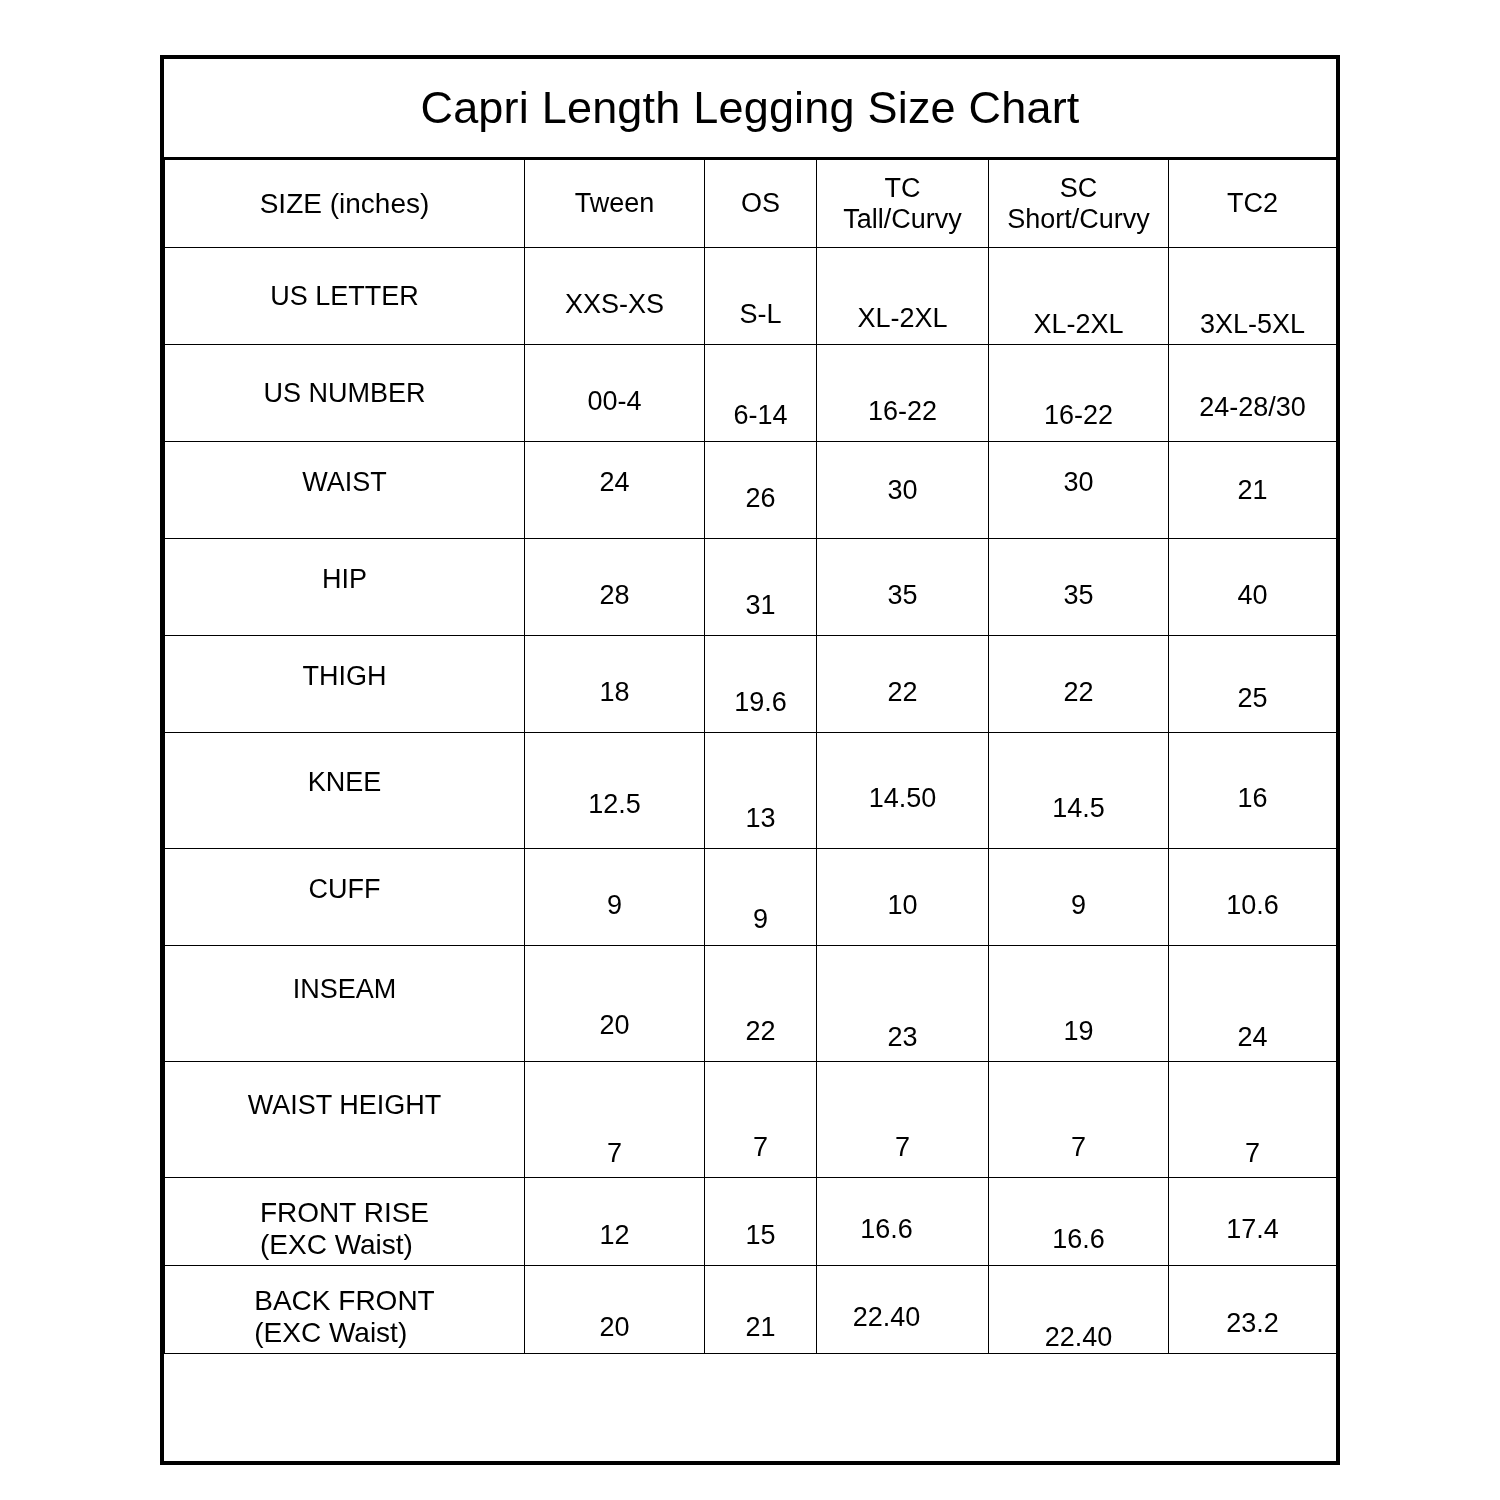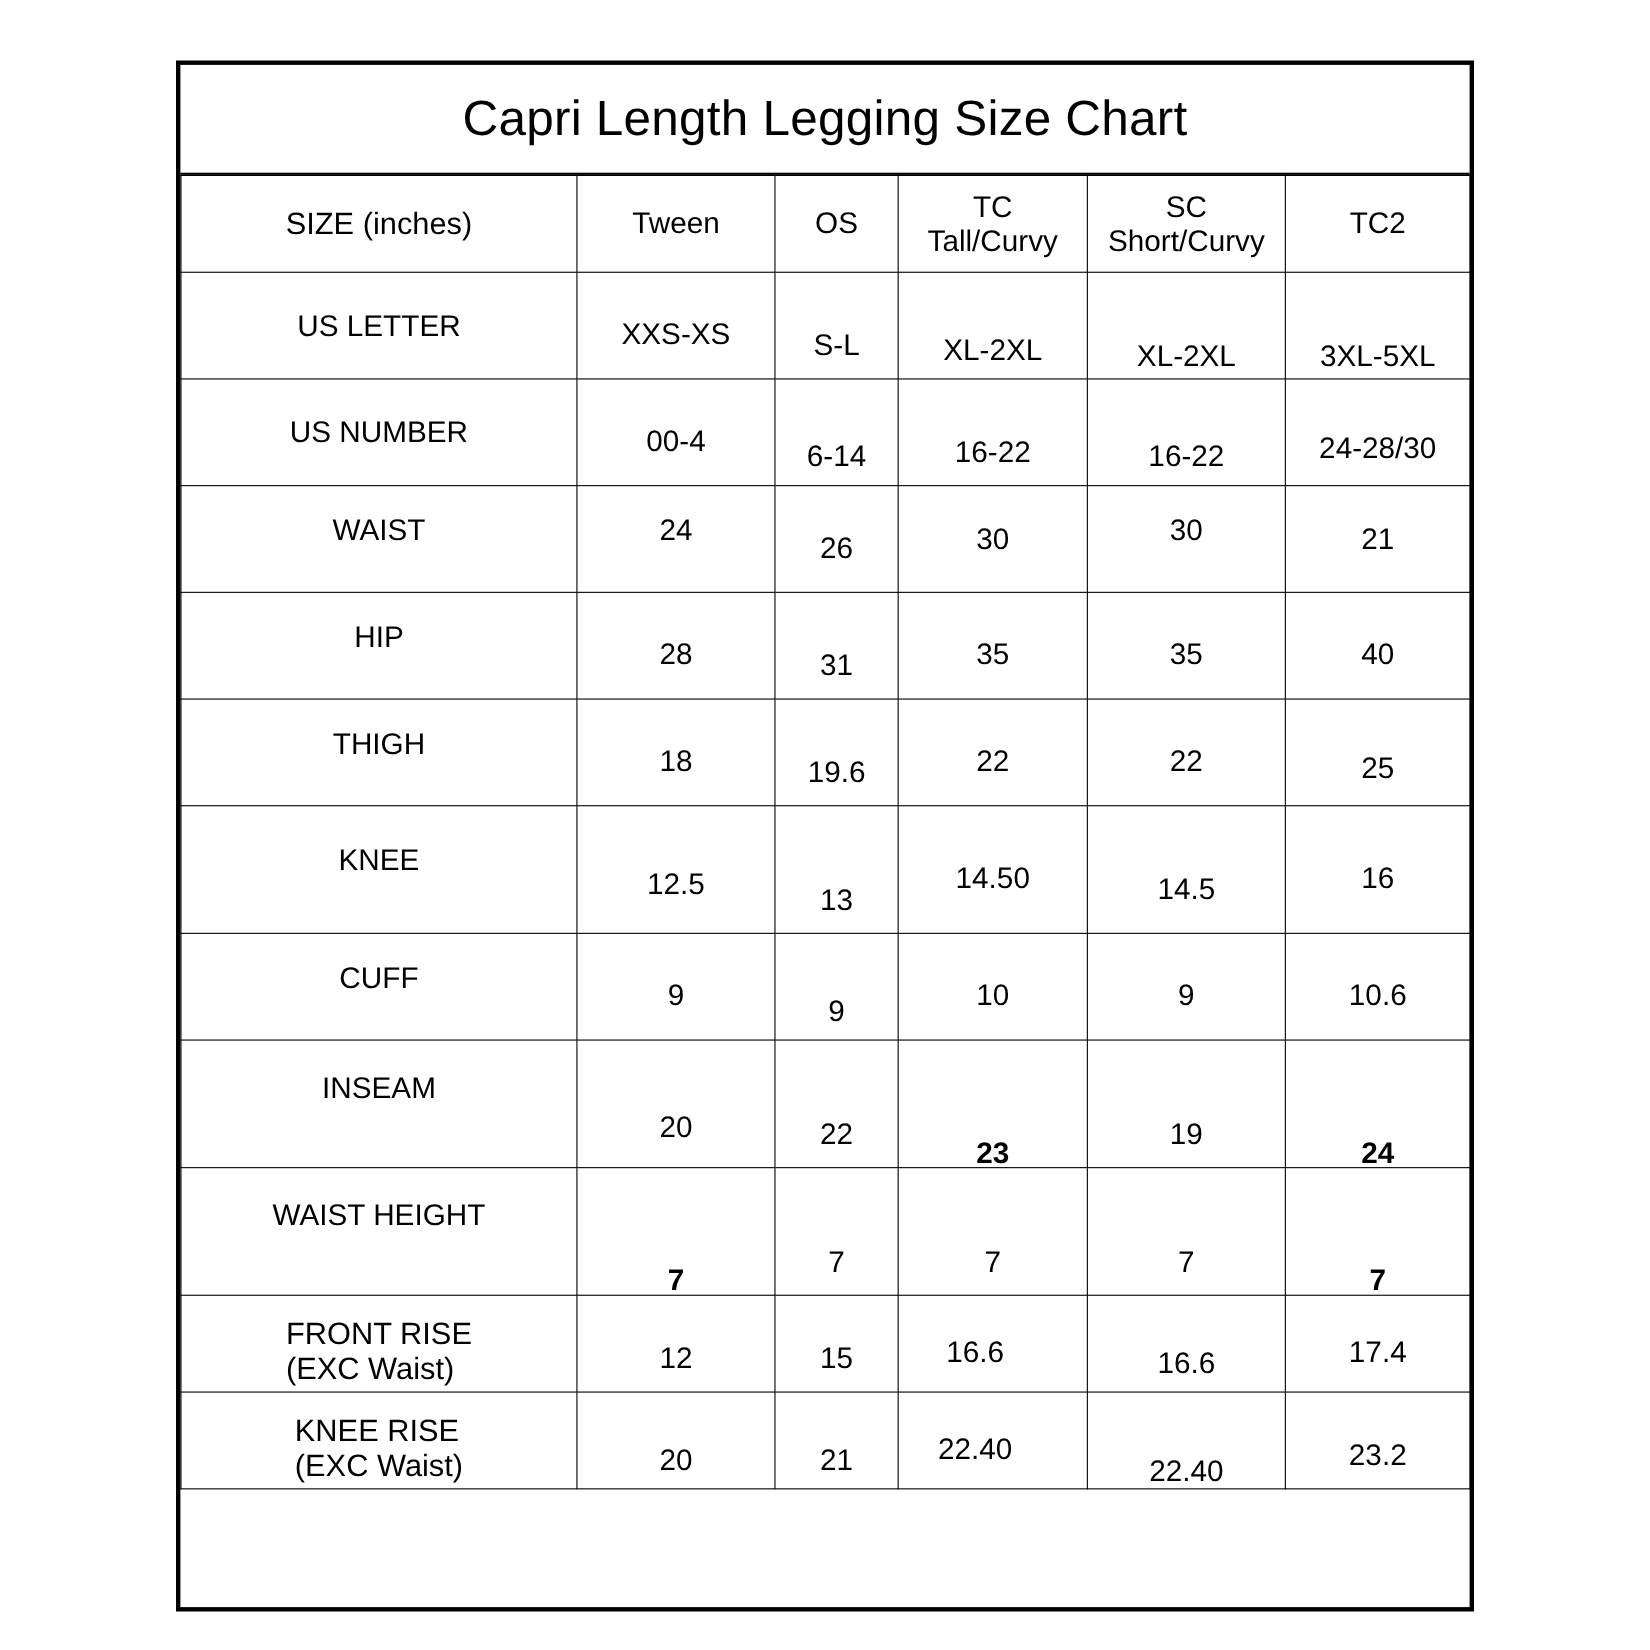--- a/index.html
+++ b/index.html
@@ -84,21 +84,21 @@
     line-height: 1.12;
   }
 
   
   .cell { display: block; }
   .nudge-down-8  { position: relative; top: 8px; }
   .nudge-down-14 { position: relative; top: 14px; }
   .nudge-down-18 { position: relative; top: 18px; }
   .nudge-down-22 { position: relative; top: 22px; }
   .nudge-down-28 { position: relative; top: 28px; }
-  .nudge-down-34 { position: relative; top: 45px; font-weight: bold; }
+  .nudge-down-34 { position: relative; top: 34px; }
   .nudge-up-8    { position: relative; top: -8px; }
   .nudge-up-14   { position: relative; top: -14px; }
   .nudge-left-12 { position: relative; left: -16px; }
 
   .r-h { height: 97px; }
   .r-m { height: 97px; }
   .r-tall { height: 116px; }
   .r-short { height: 88px; }
 
   td.label-left {
@@ -335,21 +335,21 @@
               <span class="cell nudge-down-18">16.6</span>
             </td>
           <td>
               <span class="cell nudge-down-8">17.4</span>
             </td>
         </tr>
 
         <tr class="r-short">
           <td class="row-label small label-left">
             <span class="two">
-              <span>KNEE RISE</span><br>
+              <span>BACK FRONT</span><br>
               <span>(EXC Waist)</span>
             </span>
           </td>
           <td>
               <span class="cell nudge-down-18">20</span>
             </td>
           <td>
               <span class="cell nudge-down-18">21</span>
             </td>
           <td>

